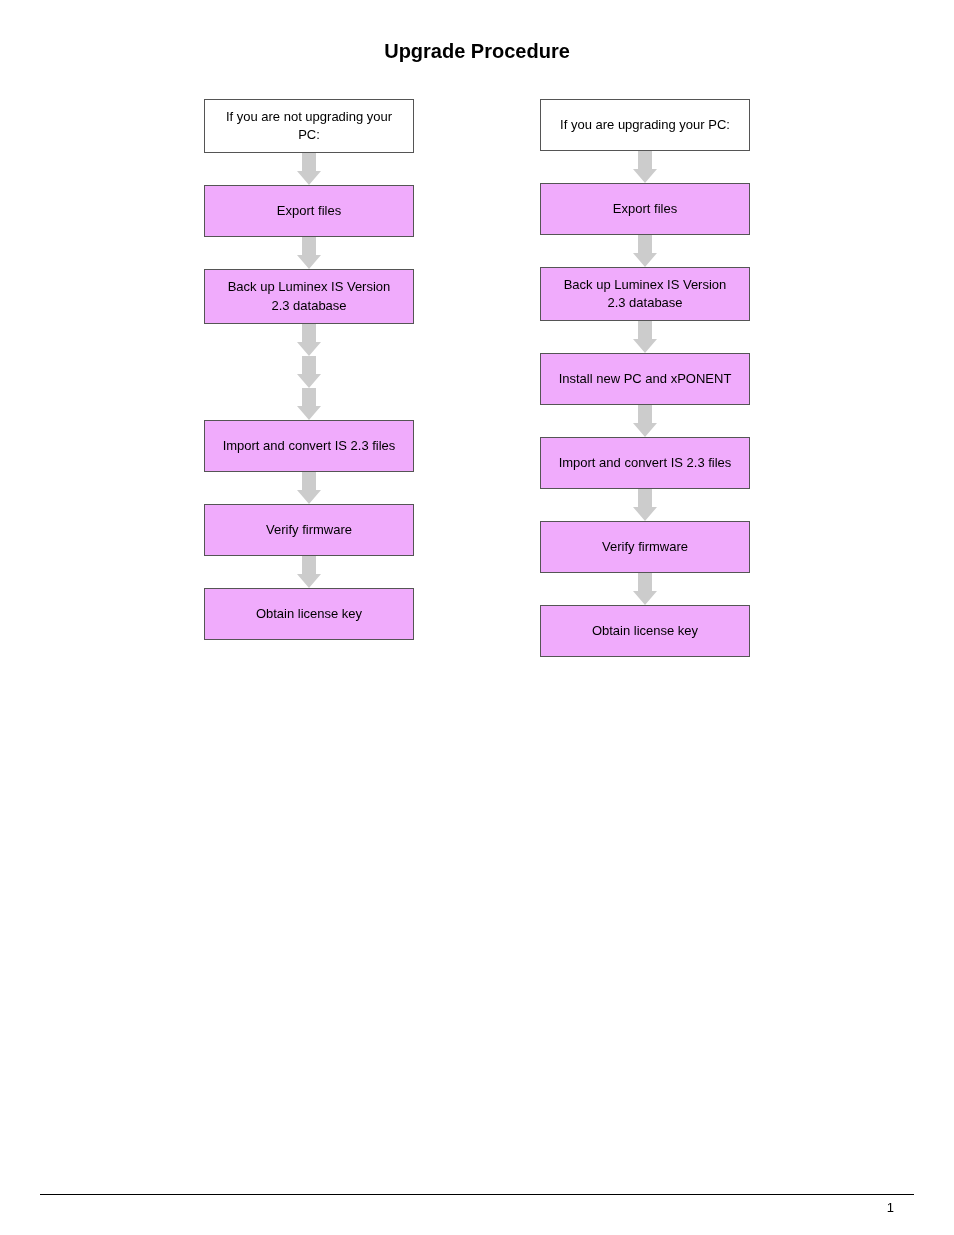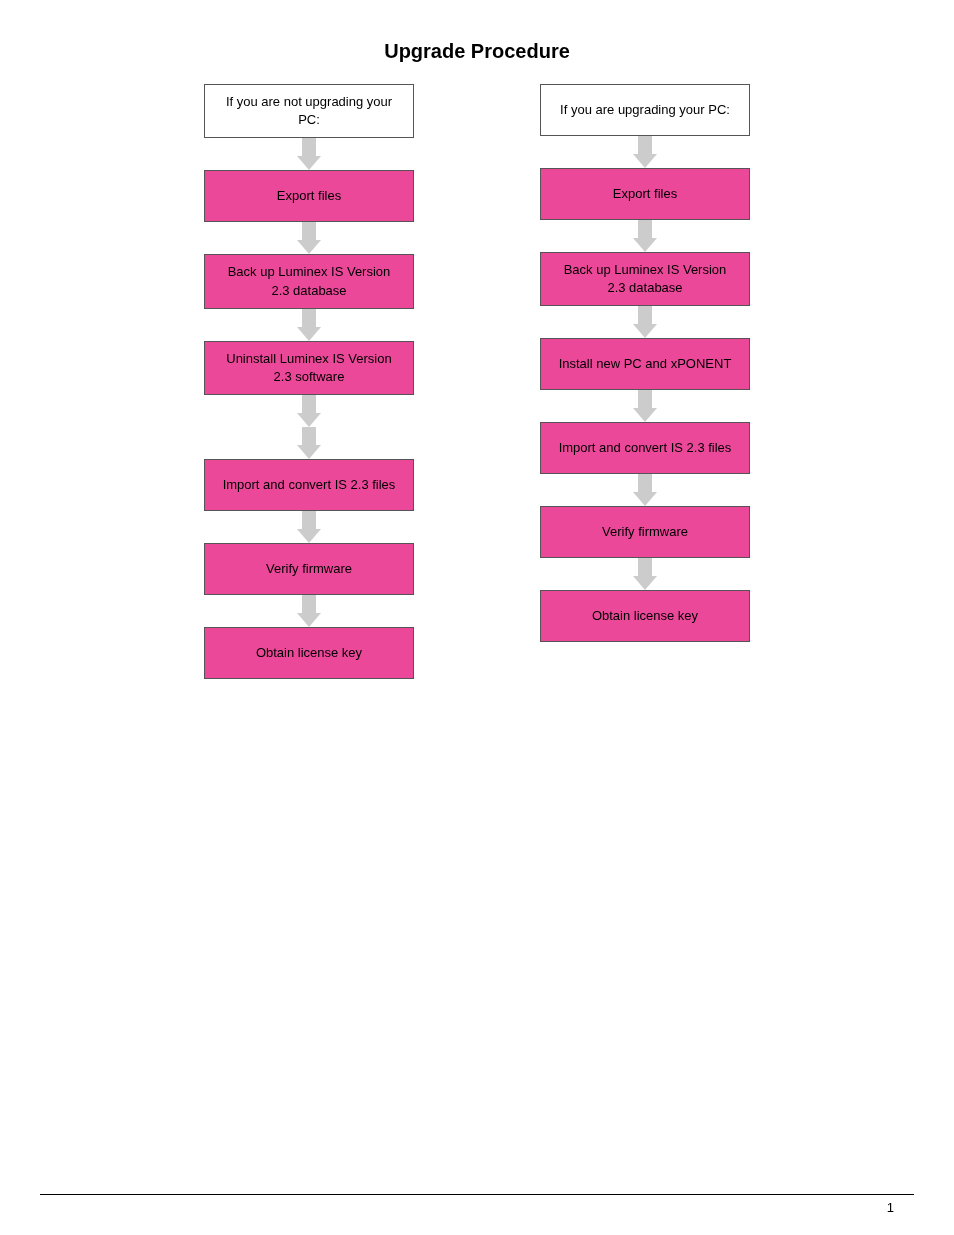--- a/index.html
+++ b/index.html
@@ -16,21 +16,21 @@
       width: 954px;
       min-height: 1235px;
       padding: 40px 60px 60px 60px;
       position: relative;
     }
 
     h1.title {
       text-align: center;
       font-size: 20px;
       font-weight: bold;
-      margin-bottom: 21px;
+      margin-bottom: 36px;
       color: #000;
     }
 
     .diagram-container {
       display: flex;
       flex-direction: row;
       justify-content: center;
       gap: 116px;
       padding: 0 20px;
     }
@@ -39,21 +39,21 @@
       display: flex;
       flex-direction: column;
       align-items: center;
       width: 220px;
     }
 
     .box {
       width: 210px;
       min-height: 52px;
       border: 1.5px solid #555;
-      background: #ec4899;
+      background: #f0abfc;
       display: flex;
       align-items: center;
       justify-content: center;
       text-align: center;
       font-size: 13px;
       color: #000;
       padding: 8px 12px;
       line-height: 1.4;
     }
 
@@ -131,23 +131,20 @@
 
       <div class="box">
         <span>Back up Luminex IS Version 2.3 database</span>
       </div>
 
       <div class="arrow-connector">
         <div class="arrow-shaft" style="height:18px;"></div>
         <div class="arrow-head"></div>
       </div>
 
-      <div class="box">
-        <span>Uninstall Luminex IS Version 2.3 software</span>
-      </div>
 
       <div class="arrow-connector">
         <div class="arrow-shaft" style="height:18px;"></div>
         <div class="arrow-head"></div>
       </div>
 
 
       <div class="arrow-connector">
         <div class="arrow-shaft" style="height:18px;"></div>
         <div class="arrow-head"></div>

